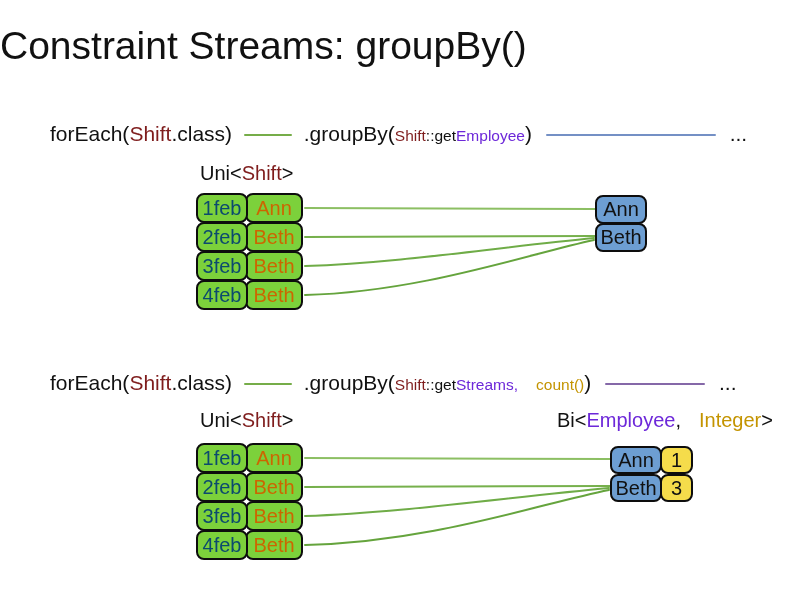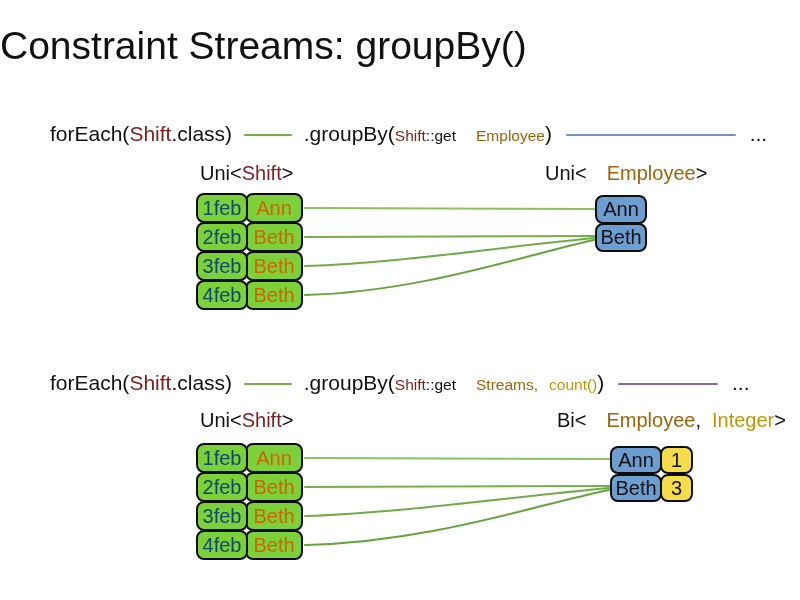--- a/index.html
+++ b/index.html
@@ -16,23 +16,23 @@
     position:absolute;top:69px;left:0;width:800px;text-align:center;
     font-size:15px;color:#111;
   }
   
   .code{
     position:absolute;left:50px;white-space:nowrap;
     font-size:21px;line-height:27px;color:#111;
   }
   .code .sm{font-size:15.5px;}
   .green-t{color:#7f1d1d;}
-  .blue-t{color:#a16207;margin-left:20px;}
+  .blue-t{color:#6d28d9;}
   .gold-t{color:#C49400;}
-  .gap-l{margin-left:11px;}
+  .gap-l{margin-left:18px;}
   .hline{
     display:inline-block;height:2px;vertical-align:middle;border-radius:1px;
   }
   .hline.green{width:48px;background:#76AD49;margin:0 6px;}
   .hline.blue{width:170px;background:#7490C5;margin:0 8px;}
   .hline.purple{width:100px;background:#8568A8;margin:0 8px;}
   
   .typelabel{
     position:absolute;font-size:20px;line-height:26px;color:#111;white-space:nowrap;
   }
@@ -91,23 +91,20 @@
     <span>forEach(</span><span class="green-t">Shift</span><span>.class)</span>
     <span class="hline green"></span>
     <span>.groupBy(</span><span class="sm green-t">Shift</span><span class="sm">::get</span><span class="sm blue-t">Employee</span><span>)</span>
     <span class="hline blue"></span>
     <span>...</span>
   </div>
 
   <div class="typelabel" style="left:200px;top:160px;">
     <span>Uni&lt;</span><span class="green-t">Shift</span><span>&gt;</span>
   </div>
-  <div class="typelabel" style="left:545px;top:160px;">
-    <span>Uni&lt;</span><span class="blue-t">Employee</span><span>&gt;</span>
-  </div>
 
   <div class="shift-table" style="left:196px;top:193px;">
     <div class="trow">
       <span class="cell date">1feb</span>
       <span class="cell name">Ann</span>
     </div>
     <div class="trow">
       <span class="cell date">2feb</span>
       <span class="cell name">Beth</span>
     </div>

